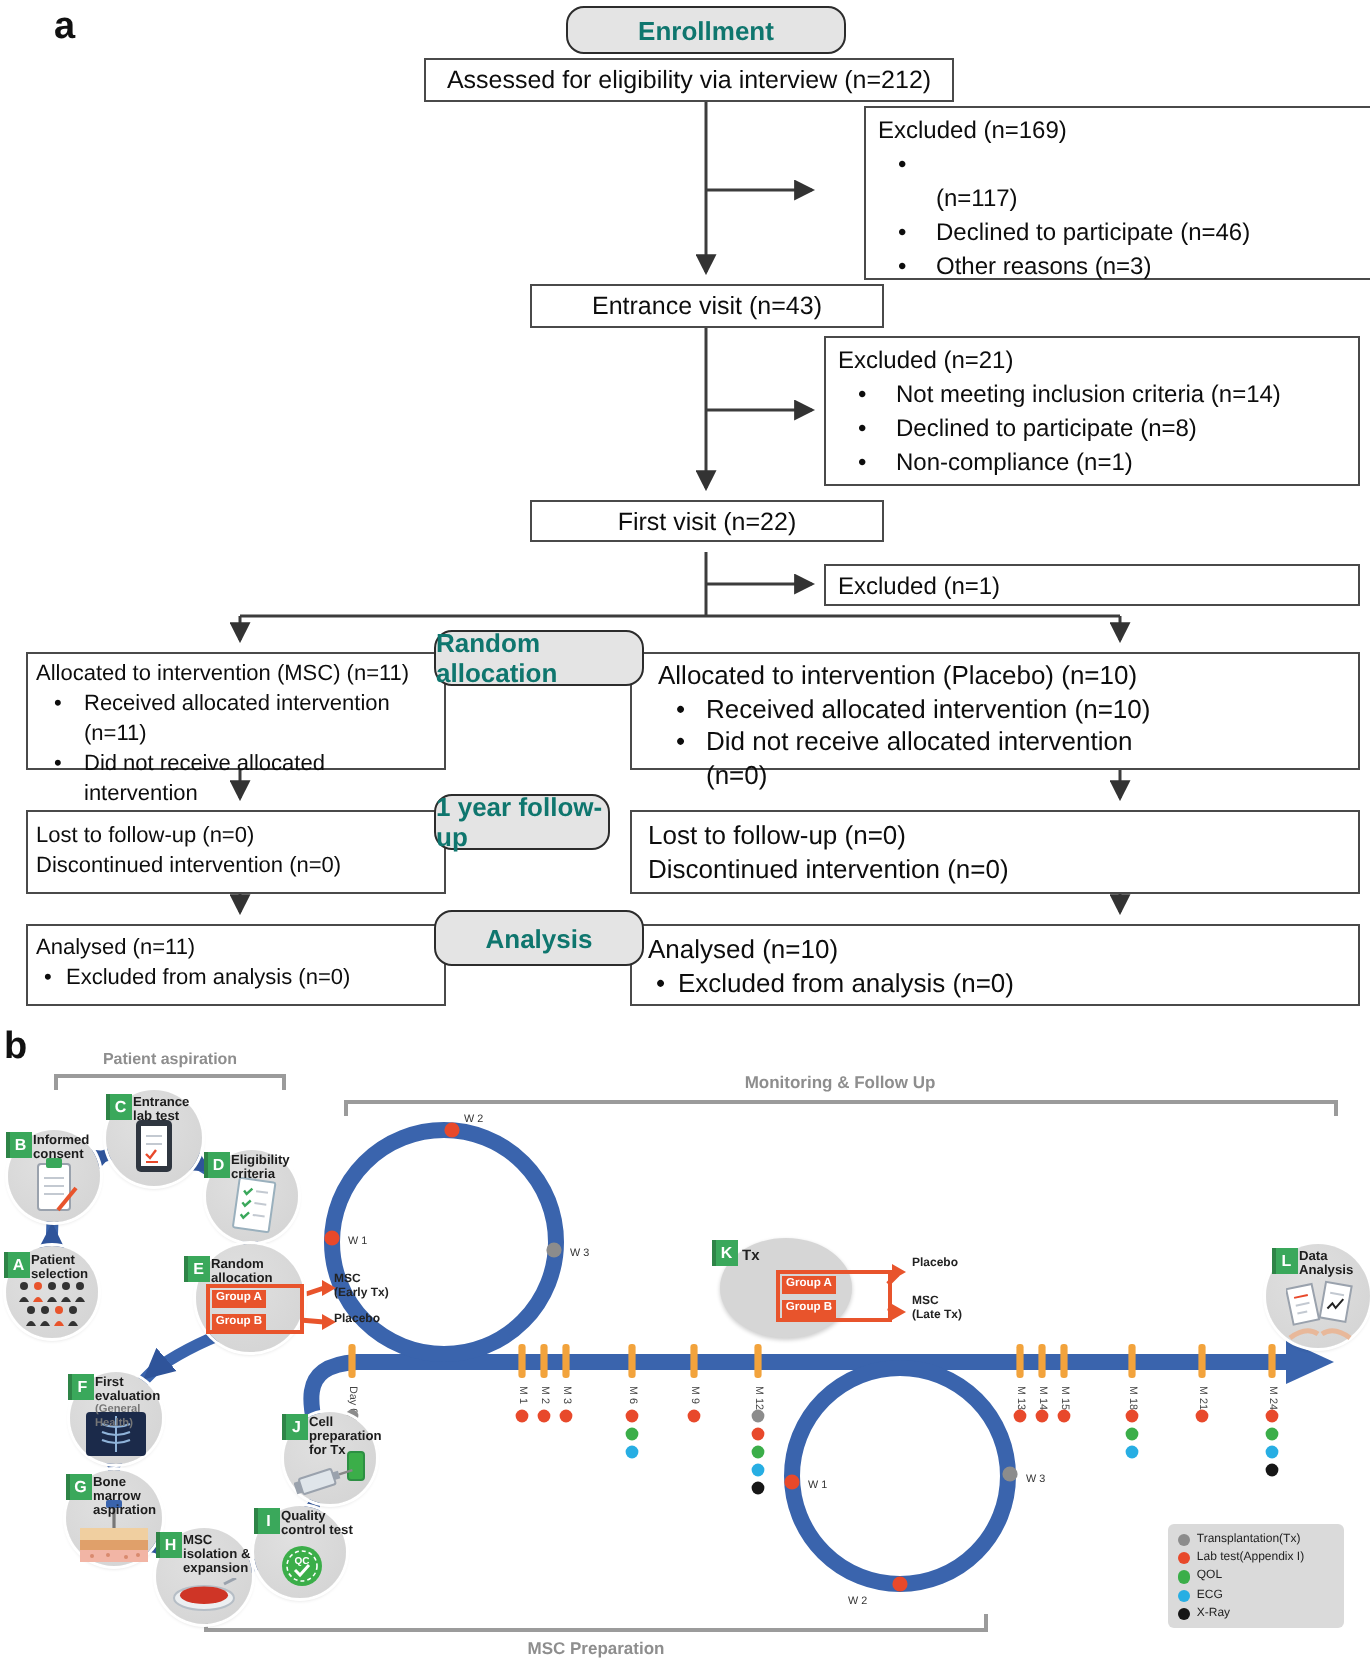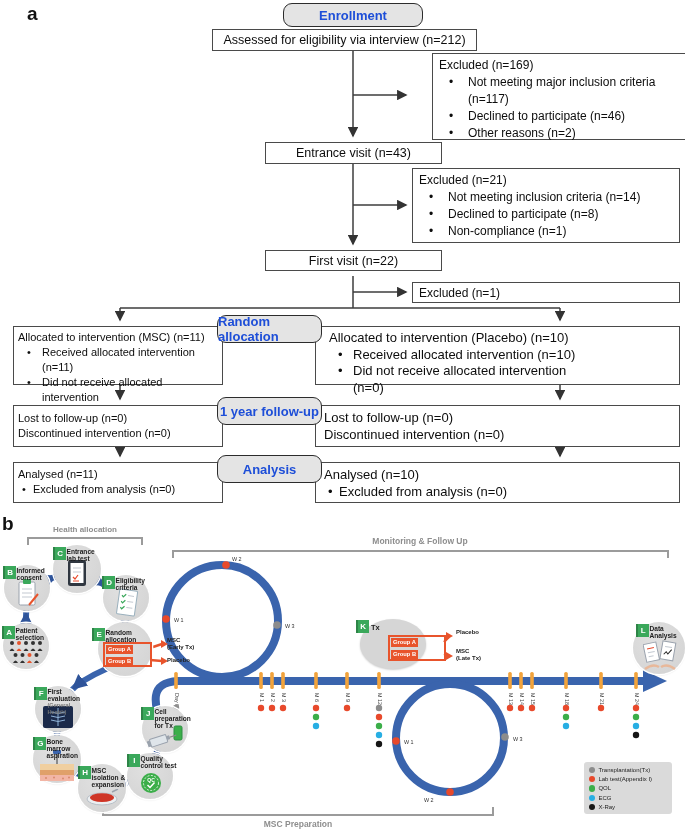--- a/index.html
+++ b/index.html
@@ -5,21 +5,21 @@
   * { margin:0; padding:0; box-sizing:border-box; }
   body { background:#fff; font-family:"Liberation Sans", sans-serif; }
   #stage { position:relative; width:685px; height:832px; background:#fff; overflow:hidden; }
   .panel-label { position:absolute; font-size:19px; font-weight:bold; color:#111; }
   
   #pa-arrows { position:absolute; left:0; top:0; z-index:1; }
   .abox { position:absolute; background:#fff; border:1.4px solid #4a4a4a; color:#0d0d0d; z-index:2; overflow:visible; }
   .abox.center { display:flex; align-items:center; justify-content:center; font-size:12.5px; }
   .hdr { position:absolute; background:#e4e4e4; border:1.5px solid #2c2c2c; border-radius:9px;
          display:flex; align-items:center; justify-content:center; font-size:13px; font-weight:bold;
-         color:#1d4ed8; z-index:5; }
+         color:#0f766e; z-index:5; }
   .ex  { font-size:12px; line-height:17px; padding:3px 4px 0 6px; }
   .al  { font-size:11px; line-height:15px; padding:3px 2px 18px 4px; }
   .alr { font-size:13px; line-height:16.5px; padding:3px 2px 0 8px; }
   .fo  { font-size:11px; line-height:15px; padding:5px 2px 0 4px; }
   .for { font-size:13px; line-height:17px; padding:3px 2px 0 8px; }
   .an  { font-size:11px; line-height:15px; padding:4px 2px 0 4px; }
   .anr { font-size:13px; line-height:17px; padding:3px 2px 0 8px; }
   .pa-line { display:flex; }
   .pa-bullet { flex:none; }
   .ex .pa-bullet { margin-left:10px; width:19px; }
@@ -81,32 +81,31 @@
 
   <div class="hdr" style="left:283px; top:3px; width:140px; height:24px;">Enrollment</div>
 
   <div class="abox center" style="left:212px; top:29px; width:265px; height:22px;">Assessed for eligibility via interview (n=212)</div>
 
   <div class="abox ex" style="left:432px; top:53px; width:268px; height:87px;">
     <div class="pa-title">Excluded (n=169)</div>
     <div>
         <div class="pa-line">
           <span class="pa-bullet">•</span>
-          <span>Not meeting major inclusion criteria</span>
         </div>
         <div class="pa-line cont">
           <span>(n=117)</span>
         </div>
         <div class="pa-line">
           <span class="pa-bullet">•</span>
           <span>Declined to participate (n=46)</span>
         </div>
         <div class="pa-line">
           <span class="pa-bullet">•</span>
-          <span>Other reasons (n=2)</span>
+          <span>Other reasons (n=3)</span>
         </div>
       </div>
   </div>
 
   <div class="abox center" style="left:265px; top:142px; width:177px; height:22px; background:#fff; z-index:3;text-align:center;">Entrance visit (n=43)</div>
 
   <div class="abox ex" style="left:412px; top:168px; width:268px; height:75px;">
     <div class="pa-title">Excluded (n=21)</div>
     <div>
         <div class="pa-line">
@@ -159,21 +158,21 @@
         <div class="pa-line">
           <span class="pa-bullet">•</span>
           <span>Did not receive allocated intervention</span>
         </div>
         <div class="pa-line cont">
           <span>(n=0)</span>
         </div>
       </div>
   </div>
 
-  <div class="hdr" style="left:217px; top:397px; width:105px; height:28px;">1 year follow-up</div>
+  <div class="hdr" style="left:217px; top:397px; width:88px; height:28px;">1 year follow-up</div>
 
   <div class="abox fo" style="left:13px; top:405px; width:210px; height:42px;">
     <div>Lost to follow-up (n=0)</div>
     <div>Discontinued intervention (n=0)</div>
   </div>
 
   <div class="abox for" style="left:315px; top:405px; width:365px; height:42px;">
     <div>Lost to follow-up (n=0)</div>
     <div actable="false">Discontinued intervention (n=0)</div>
   </div>
@@ -289,21 +288,21 @@
       <line x1="150" y1="648" x2="162" y2="644" stroke="#e8542c" stroke-width="2.4"></line>
       <line x1="150" y1="660" x2="162" y2="661" stroke="#e8542c" stroke-width="2.4"></line>
       <polygon points="161,640 168,644 161,648" fill="#e8542c"></polygon>
       <polygon points="161,657 168,661 161,665" fill="#e8542c"></polygon>
       <line x1="444" y1="642" x2="449" y2="637" stroke="#e8542c" stroke-width="2.4"></line>
       <line x1="444" y1="654" x2="449" y2="656" stroke="#e8542c" stroke-width="2.4"></line>
       <polygon points="446,632 453,636 446,640" fill="#e8542c"></polygon>
       <polygon points="446,652 453,656 446,660" fill="#e8542c"></polygon>
     </svg>
 
-  <div class="bracket-label" style="left:85px; top:525px; font-size:8px;">Health allocation</div>
+  <div class="bracket-label" style="left:85px; top:525px; font-size:8px;">Patient aspiration</div>
   <div class="bracket-label" style="left:420px; top:536px; font-size:8.5px;">Monitoring &amp; Follow Up</div>
   <div class="bracket-label" style="left:298px; top:819px; font-size:8.5px;">MSC Preparation</div>
 
   <div id="legend">
       <div class="legend-row">
         <span class="legend-dot" style="background: rgb(140, 140, 140);"></span>
         <span class="legend-text">Transplantation(Tx)</span>
       </div>
       <div class="legend-row">
         <span class="legend-dot" style="background: rgb(232, 73, 43);"></span>

